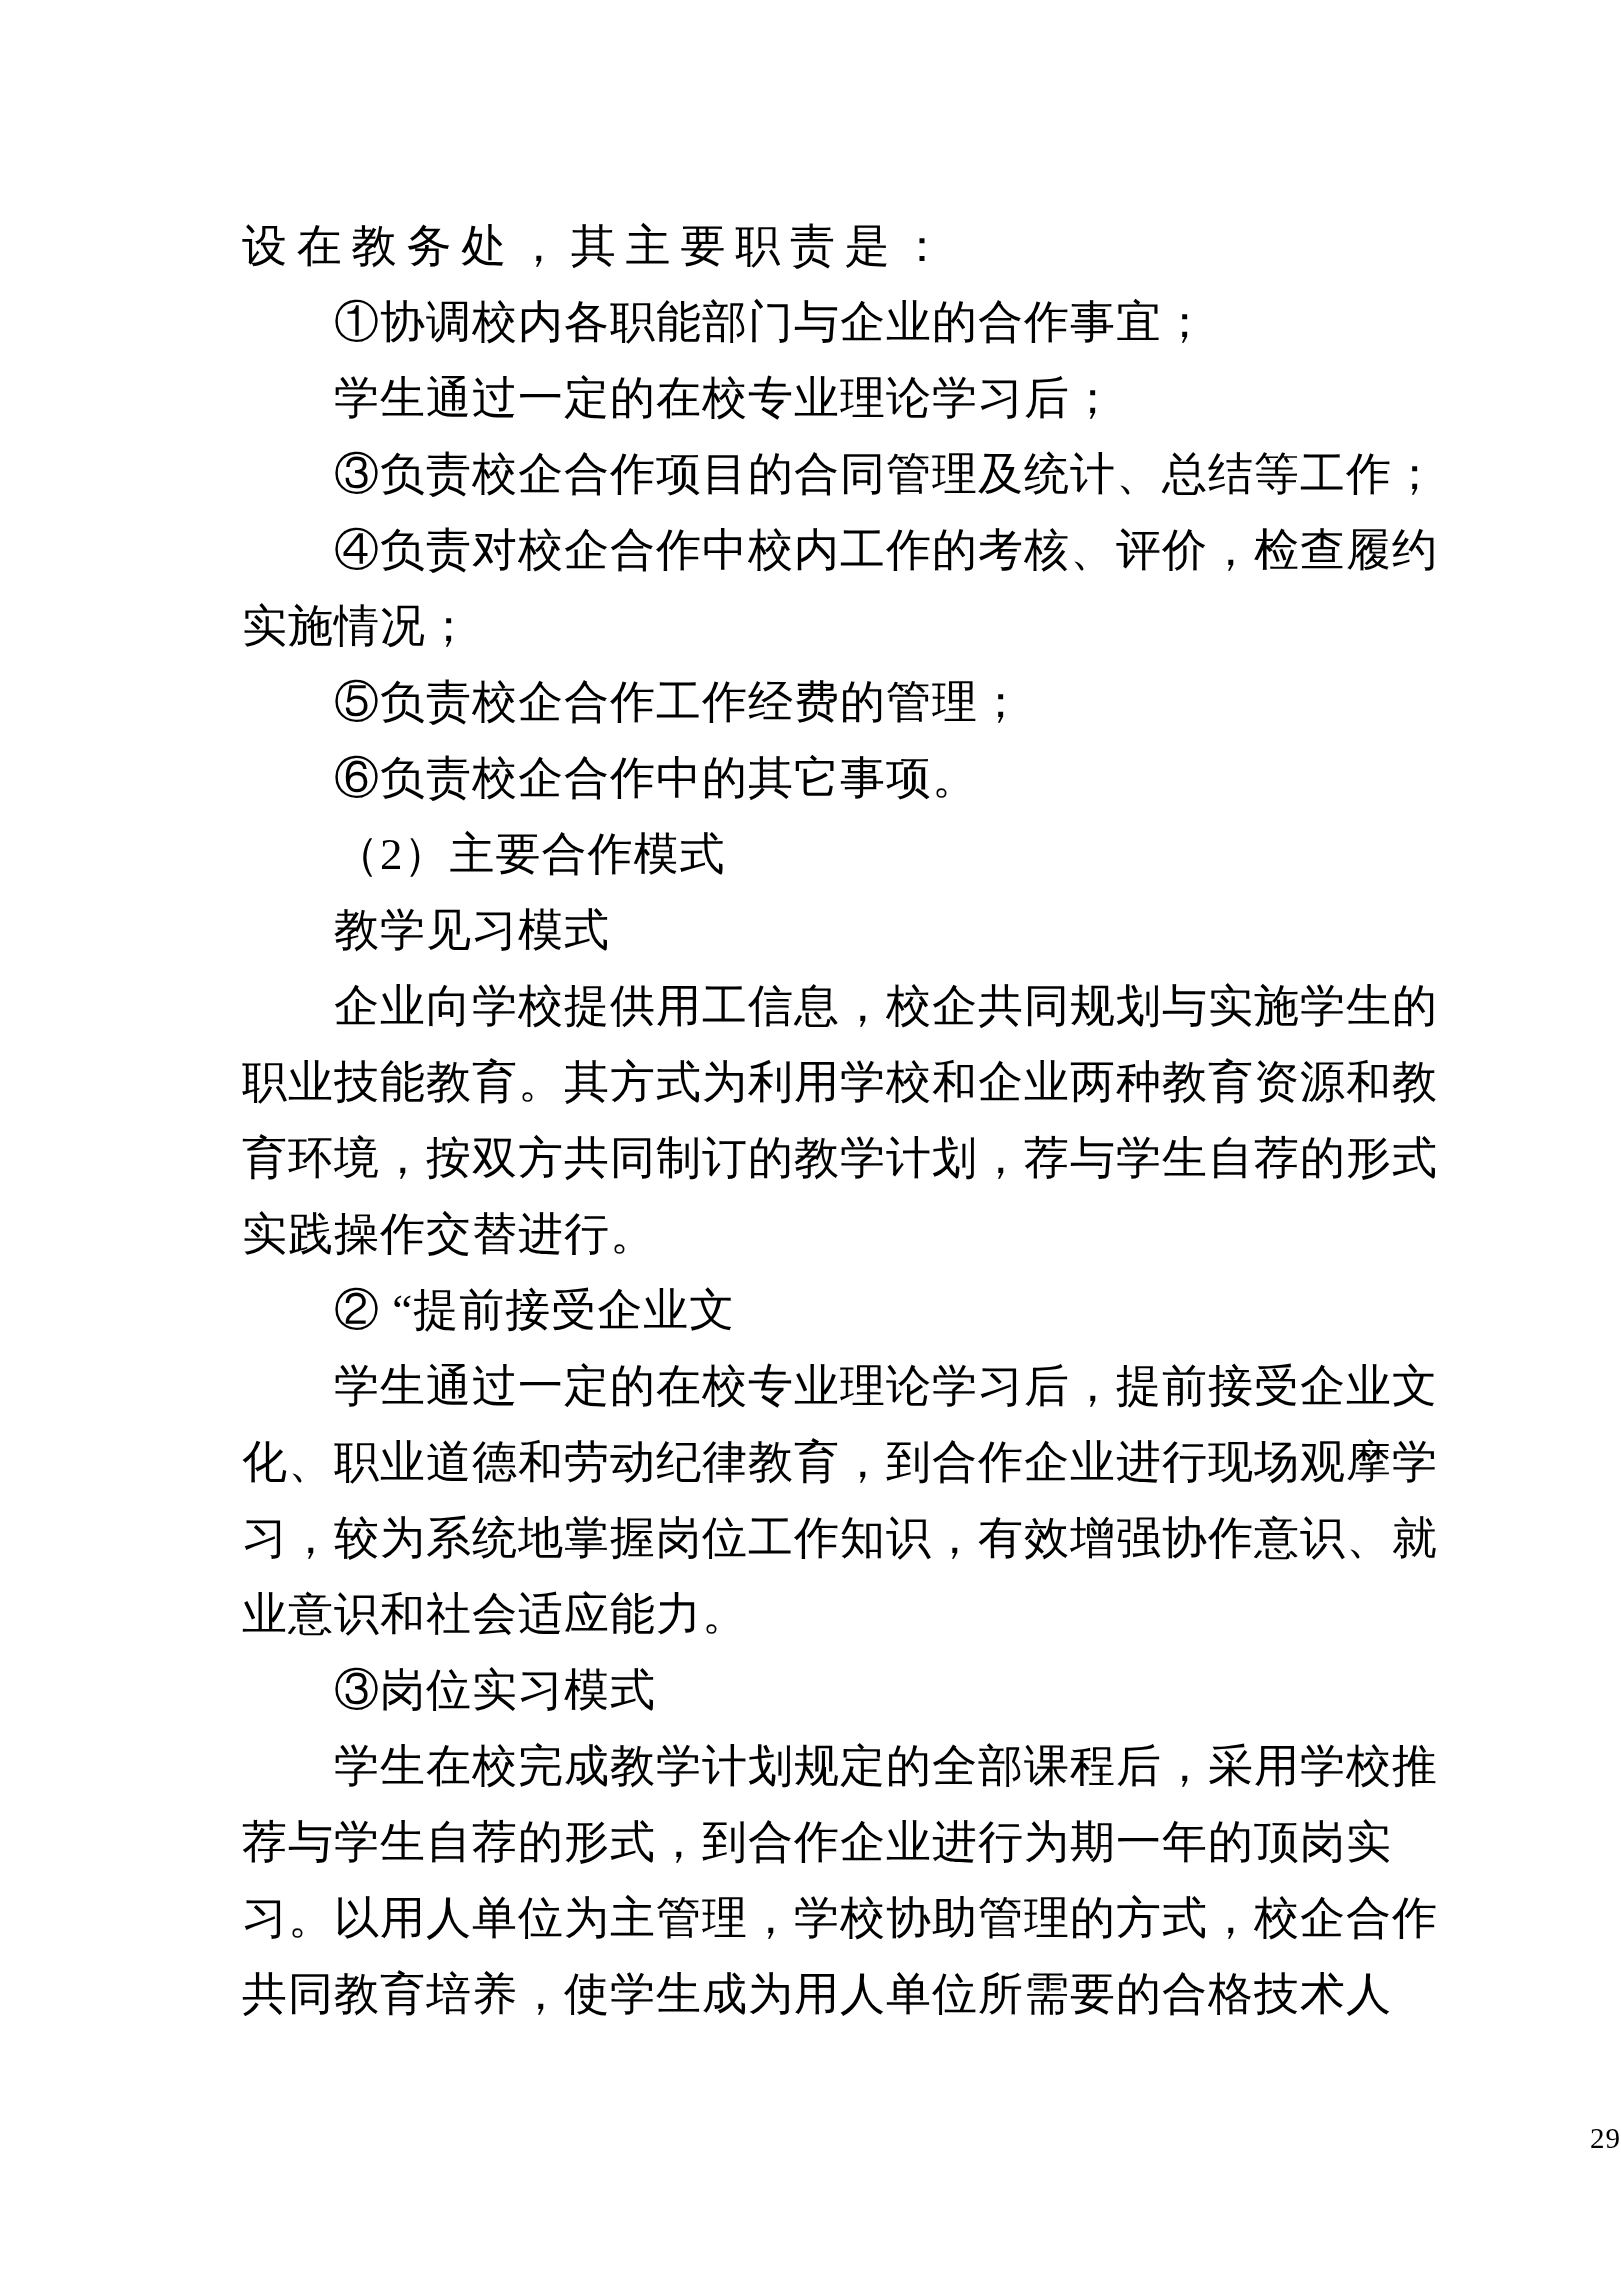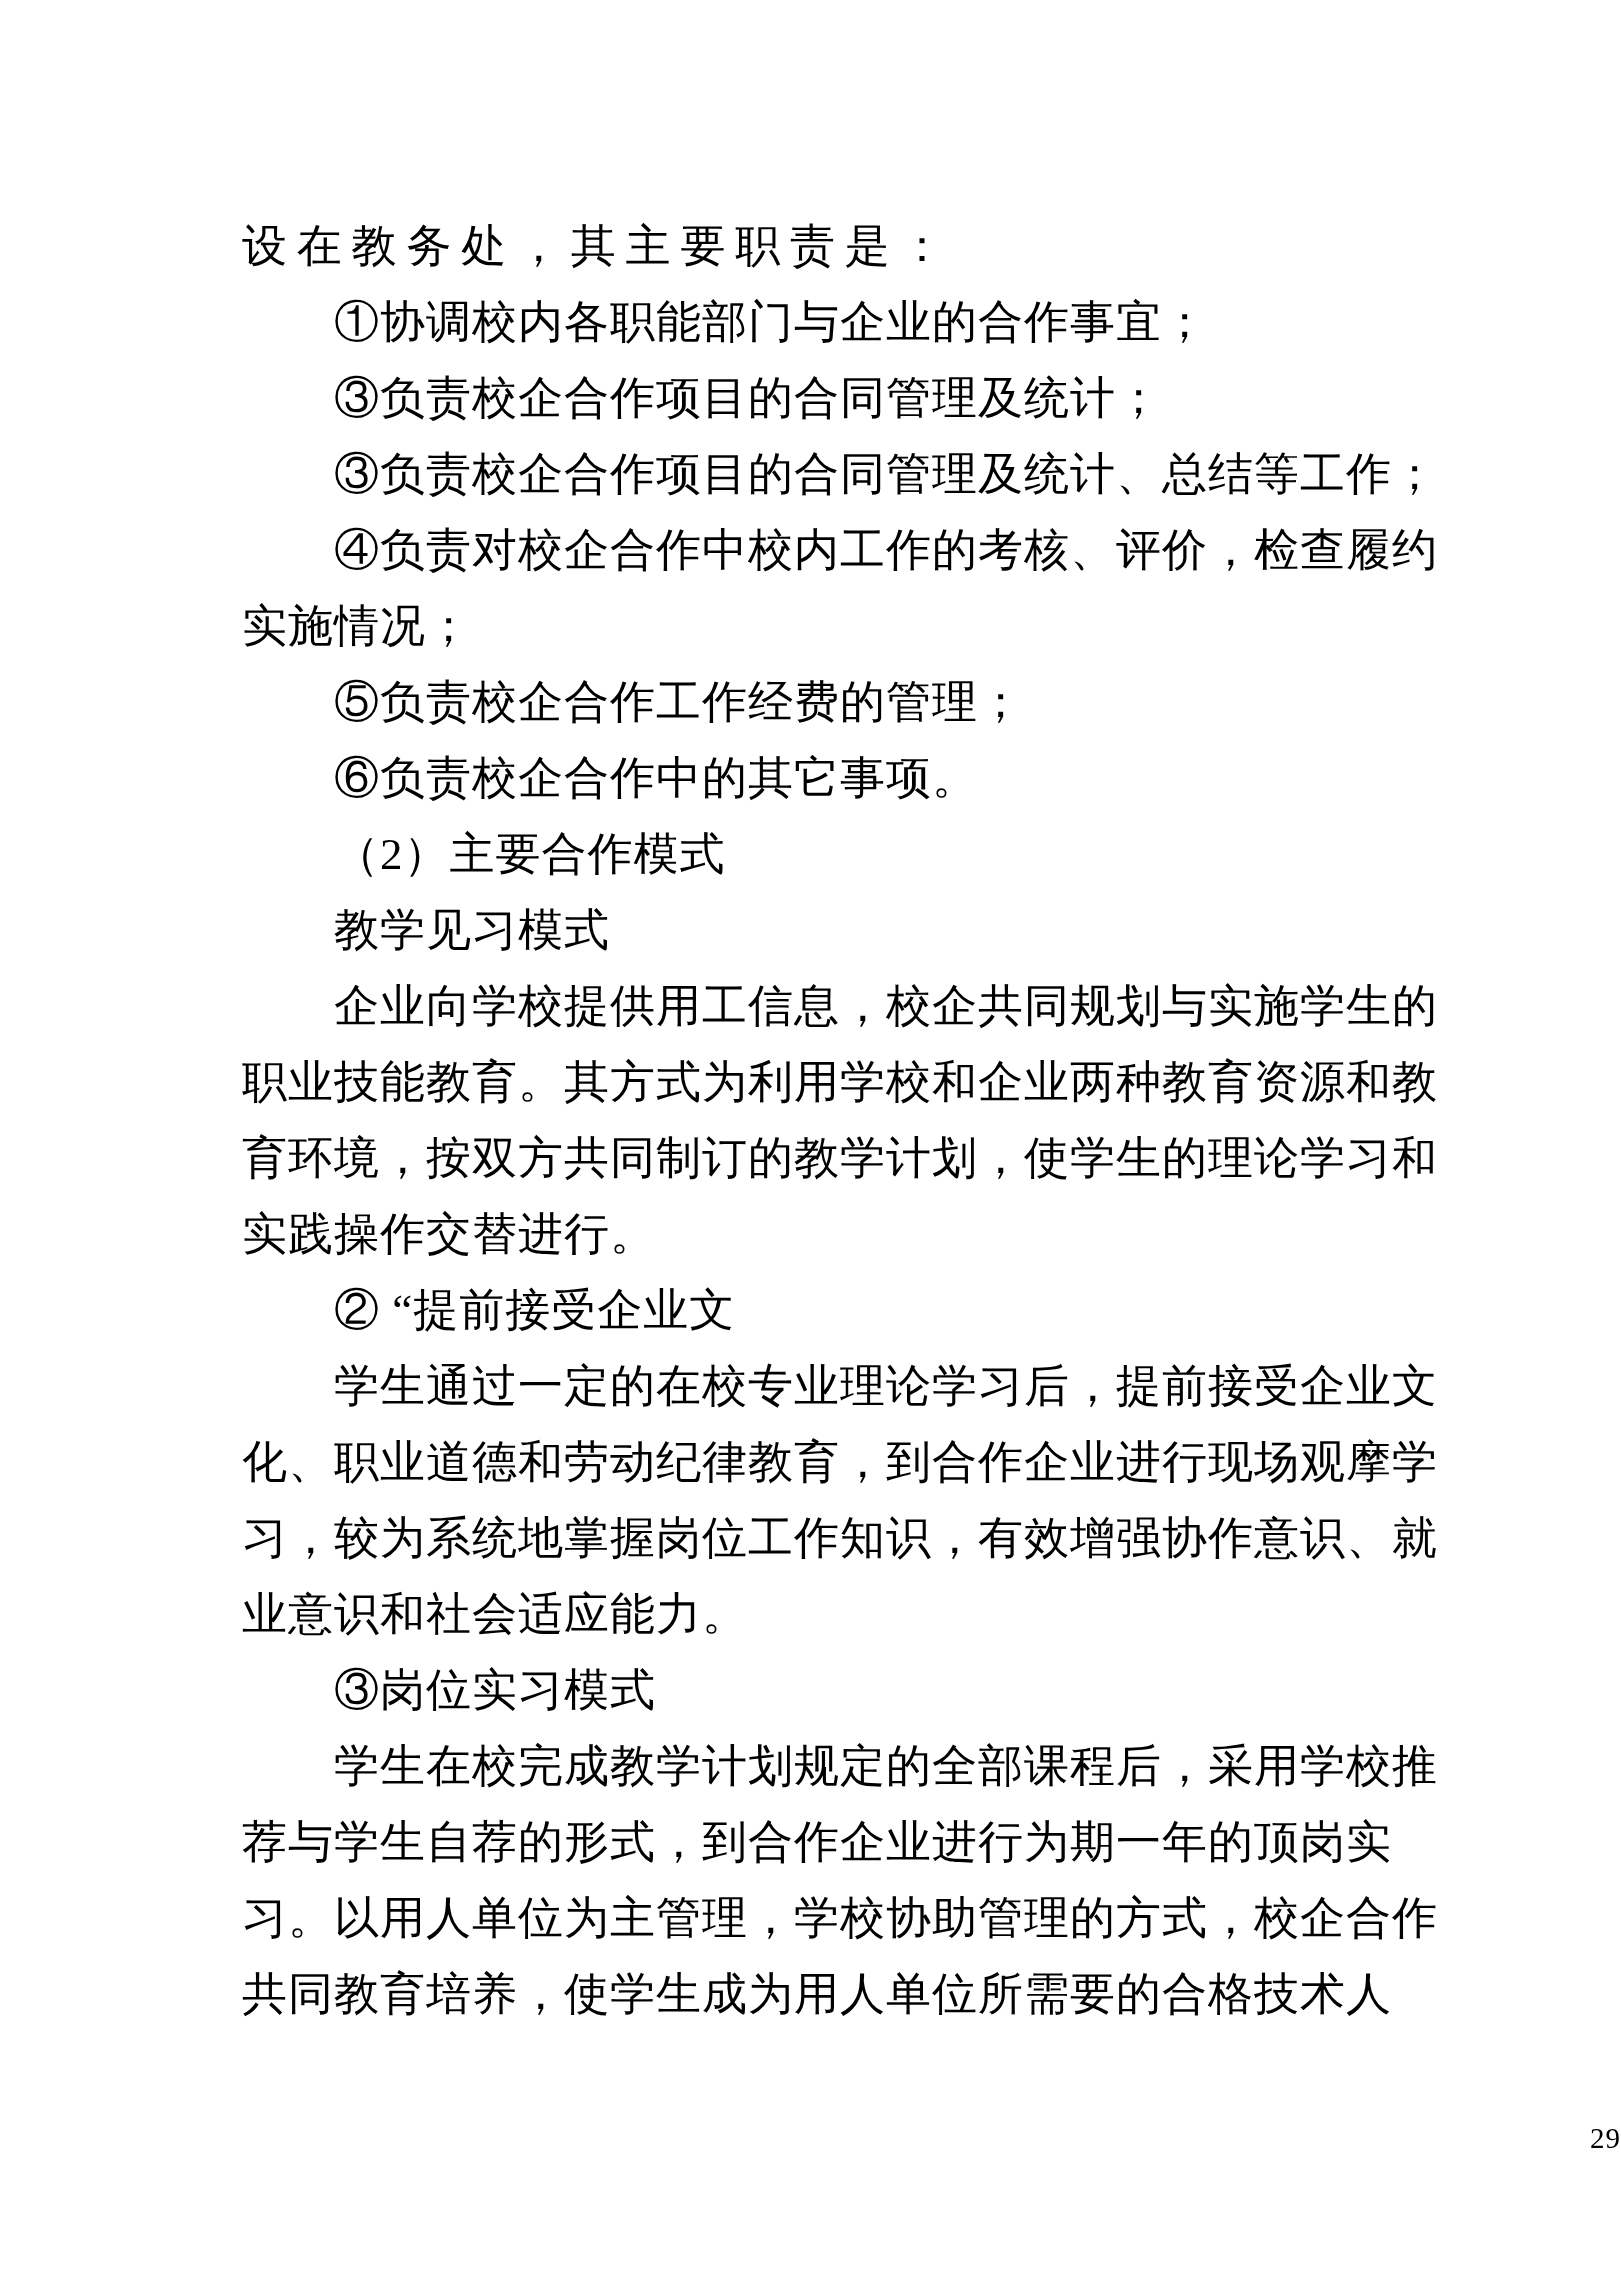--- a/index.html
+++ b/index.html
@@ -49,31 +49,31 @@
     letter-spacing: 1px;
   }
 </style>
 </head>
 <body>
 
 <div class="page">
   <div class="text-block">
       <div class="line loose">设在教务处，其主要职责是：</div>
       <div class="line indent">①协调校内各职能部门与企业的合作事宜；</div>
-      <div class="line indent">③负责校企合作项目的合同管理及统计；</div>
+      <div class="line indent">学生通过一定的在校专业理论学习后；</div>
       <div class="line indent">③负责校企合作项目的合同管理及统计、总结等工作；</div>
       <div class="line indent">④负责对校企合作中校内工作的考核、评价，检查履约</div>
       <div class="line">实施情况；</div>
       <div class="line indent">⑤负责校企合作工作经费的管理；</div>
       <div class="line indent">⑥负责校企合作中的其它事项。</div>
       <div class="line indent">（2）主要合作模式</div>
       <div class="line indent">教学见习模式</div>
       <div class="line indent">企业向学校提供用工信息，校企共同规划与实施学生的</div>
       <div class="line">职业技能教育。其方式为利用学校和企业两种教育资源和教</div>
-      <div class="line">育环境，按双方共同制订的教学计划，使学生的理论学习和</div>
+      <div class="line">育环境，按双方共同制订的教学计划，荐与学生自荐的形式</div>
       <div class="line">实践操作交替进行。</div>
       <div class="line indent">② “提前接受企业文</div>
       <div class="line indent">学生通过一定的在校专业理论学习后，提前接受企业文</div>
       <div class="line">化、职业道德和劳动纪律教育，到合作企业进行现场观摩学</div>
       <div class="line">习，较为系统地掌握岗位工作知识，有效增强协作意识、就</div>
       <div class="line">业意识和社会适应能力。</div>
       <div class="line indent">③岗位实习模式</div>
       <div class="line indent">学生在校完成教学计划规定的全部课程后，采用学校推</div>
       <div class="line">荐与学生自荐的形式，到合作企业进行为期一年的顶岗实</div>
       <div class="line">习。以用人单位为主管理，学校协助管理的方式，校企合作</div>

